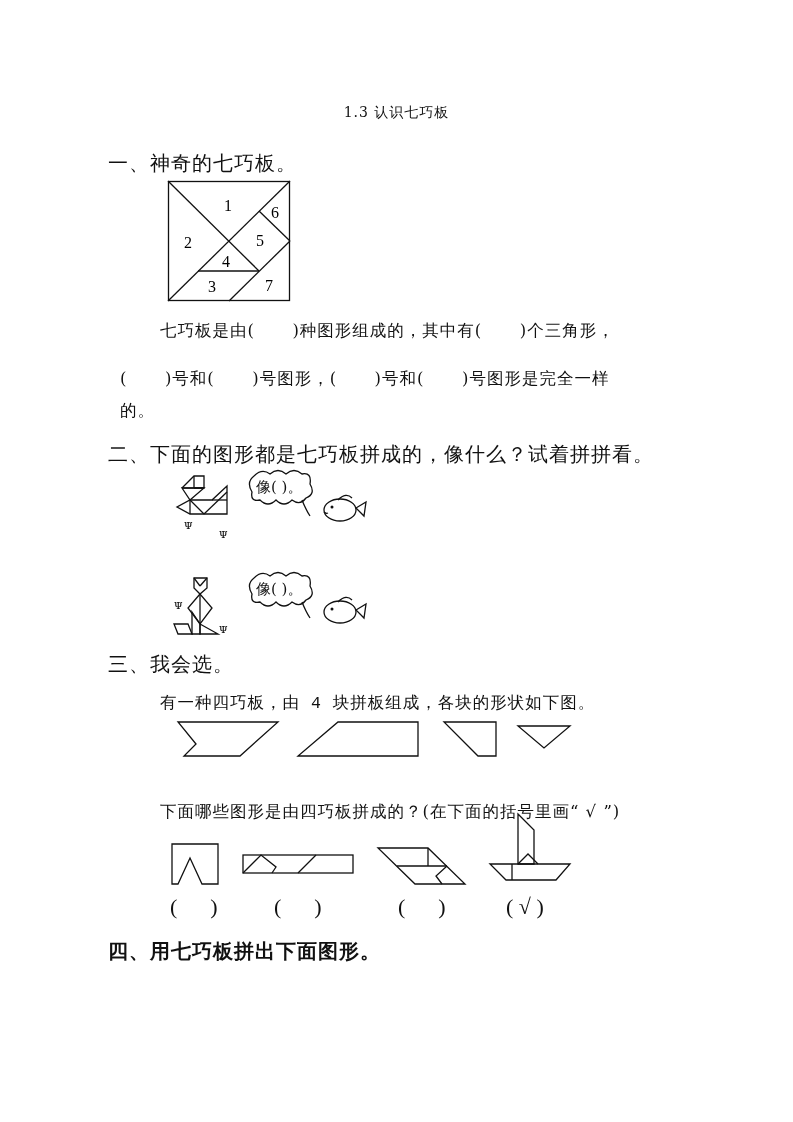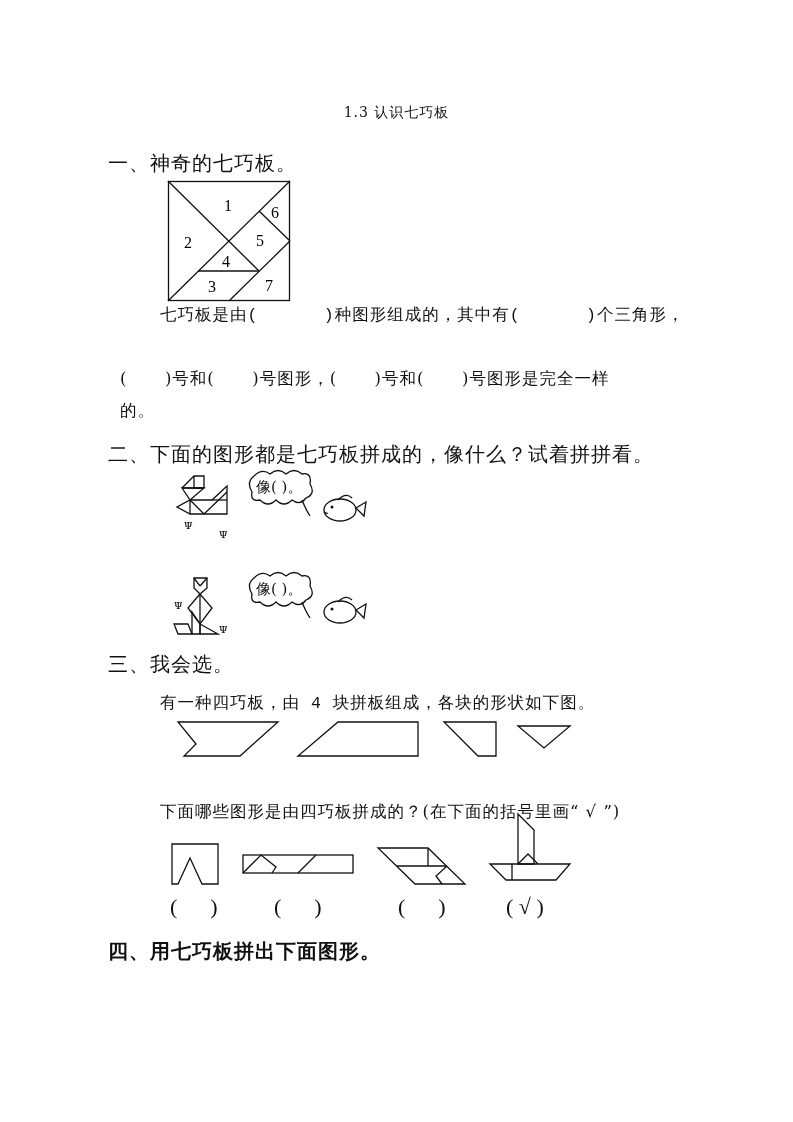--- a/index.html
+++ b/index.html
@@ -31,21 +31,21 @@
   <line class="ln" x1="30" y1="90" x2="91" y2="90"></line>
   <text class="num" x="56" y="30">1</text>
   <text class="num" x="16" y="67">2</text>
   <text class="num" x="40" y="111">3</text>
   <text class="num" x="54" y="86">4</text>
   <text class="num" x="88" y="65">5</text>
   <text class="num" x="103" y="37">6</text>
   <text class="num" x="97" y="110">7</text>
 </svg>
 
-<div class="abs p" style="top:304px; left:160px;font-family:Liberation Mono, monospace;">七巧板是由(      )种图形组成的，其中有(      )个三角形，</div>
+<div class="abs p" style="top:320px; left:160px;">七巧板是由(      )种图形组成的，其中有(      )个三角形，</div>
 <div class="abs p" style="top:368px; left:120px;">(      )号和(      )号图形，(      )号和(      )号图形是完全一样</div>
 <div class="abs p" style="top:400px; left:120px;">的。</div>
 
 <div class="abs h" style="top:441px;">二、下面的图形都是七巧板拼成的，像什么？试着拼拼看。</div>
 
 <svg style="left:172px; top:472px;" width="60" height="60" viewBox="0 0 60 60">
   <polyline class="ln" points="10,16 22,4 32,4 32,16 22,16"></polyline>
   <line class="ln" x1="22" y1="4" x2="22" y2="16"></line>
   <line class="ln" x1="10" y1="16" x2="32" y2="16"></line>
   <polygon class="ln" points="10,16 32,16 18,28"></polygon>

